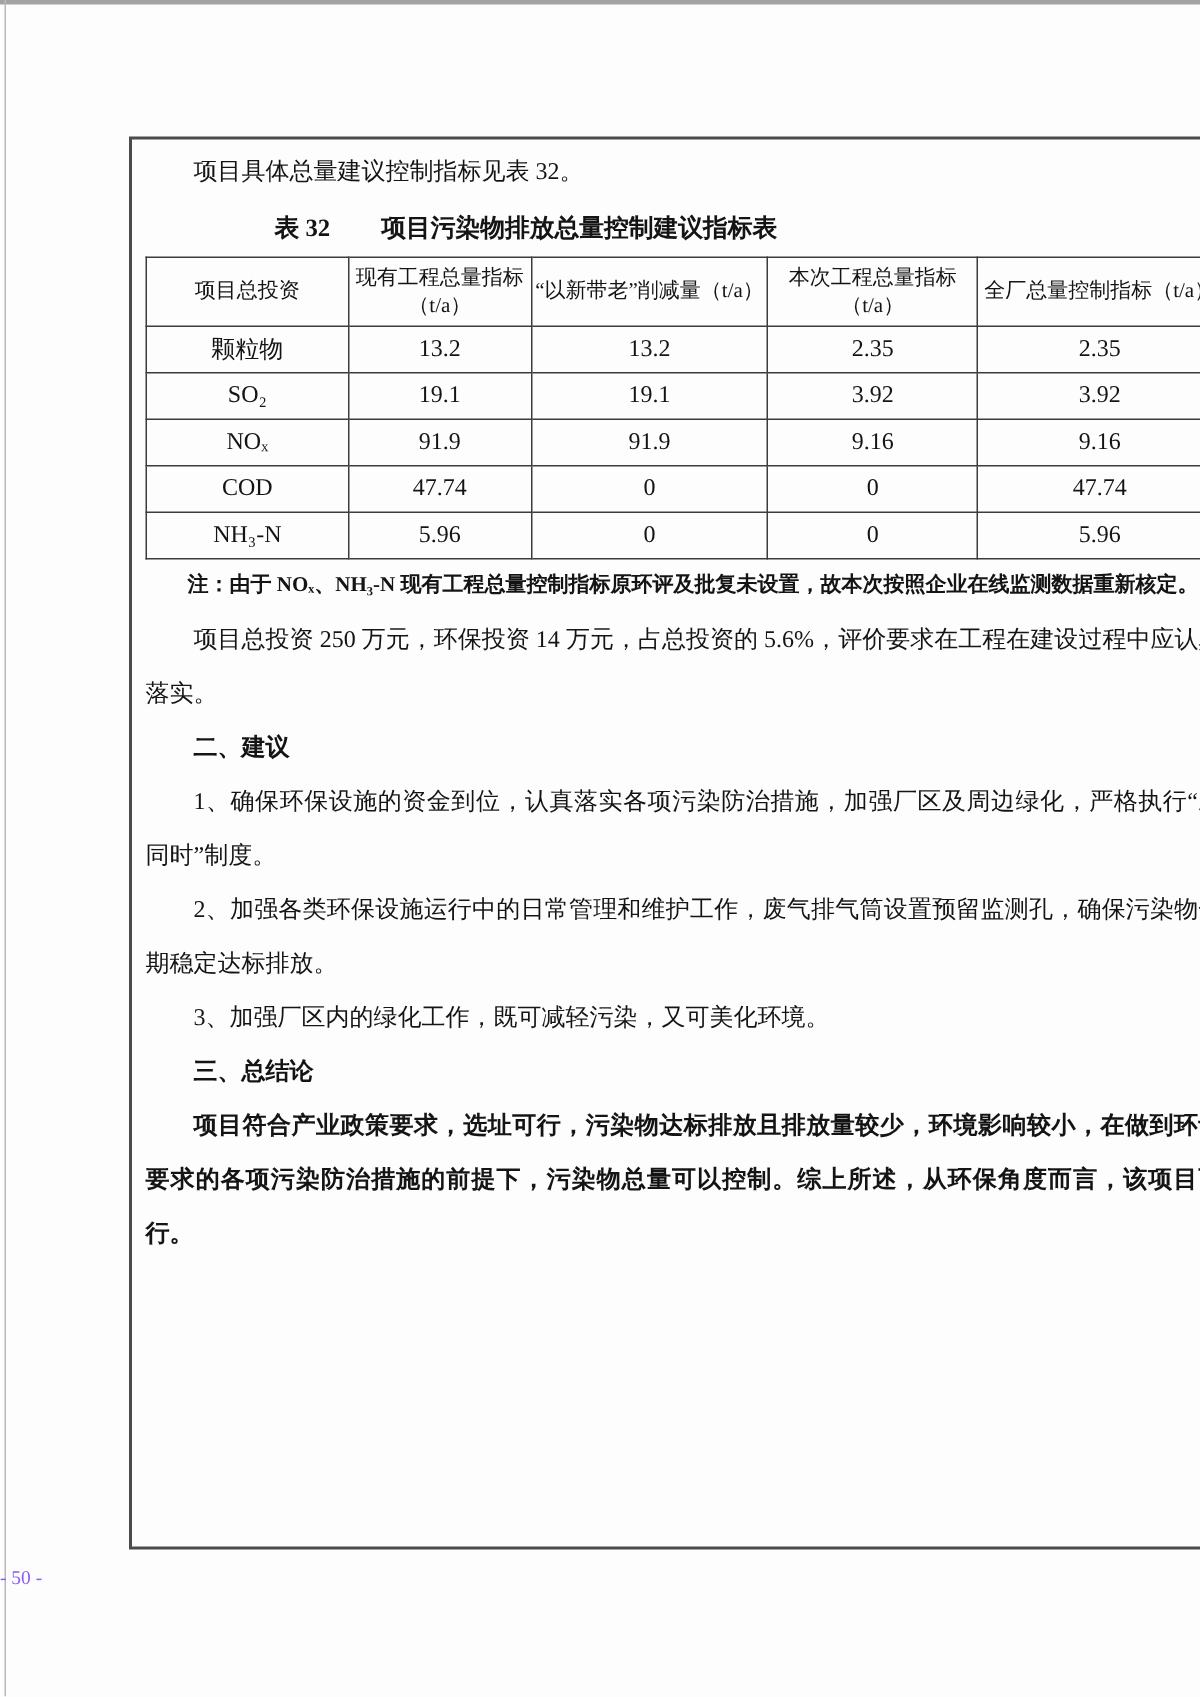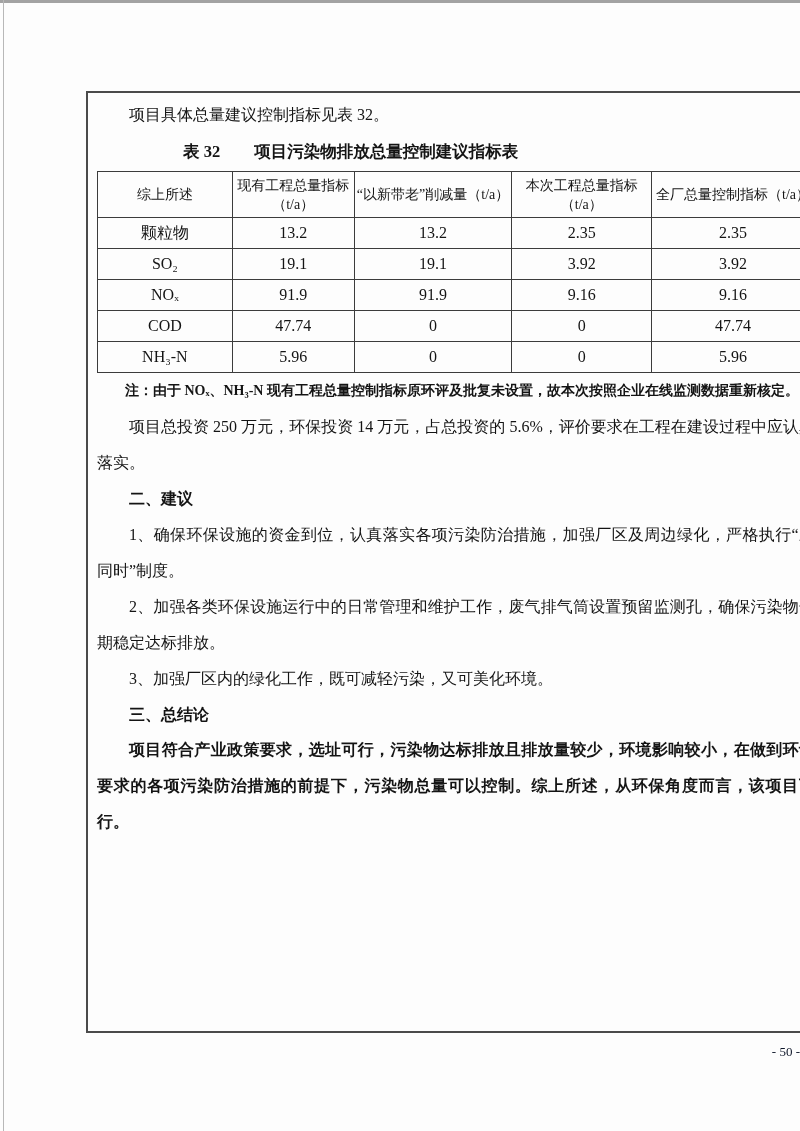--- a/index.html
+++ b/index.html
@@ -63,21 +63,21 @@
   }
 
   .concl {
     font-family:Liberation Mono, monospace;
     font-weight:bold; font-size:16px; line-height:36px;
     text-indent:2em; text-align:justify;
   }
 
   .pagenum {
     position:absolute; left:0; top:1044px; width:800px;
-    text-align:right; font-size:13px; color:#0f172a;
+    text-align:left; font-size:13px; color:#8b5cf6;
   }
 </style>
 </head>
 <body>
 
 <div class="top-edge"></div>
 <div class="left-edge"></div>
 
 <div class="frame">
 
@@ -91,21 +91,21 @@
   <table class="totals">
     <colgroup>
       <col style="width:18.8%">
         <col style="width:17%">
         <col style="width:22%">
         <col style="width:19.5%">
         <col style="width:22.7%">
     </colgroup>
     <thead>
       <tr>
-        <th>综上所述</th>
+        <th>项目总投资</th>
         <th>现有工程总量指标（t/a）</th>
         <th>“以新带老”削减量（t/a）</th>
         <th>本次工程总量指标（t/a）</th>
         <th>全厂总量控制指标（t/a）</th>
       </tr>
     </thead>
     <tbody>
       <tr>
         <td>颗粒物</td>
         <td>13.2</td>

